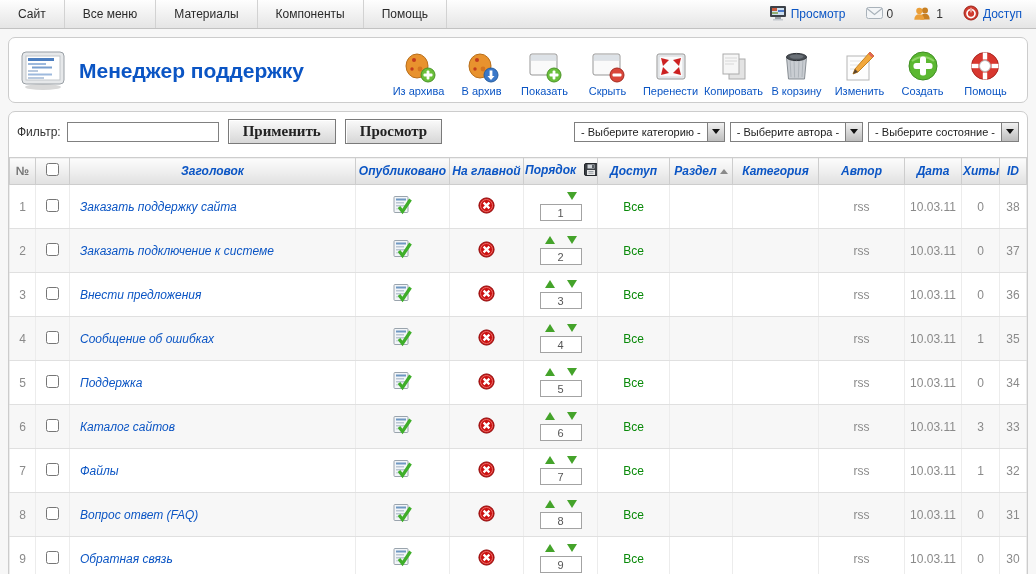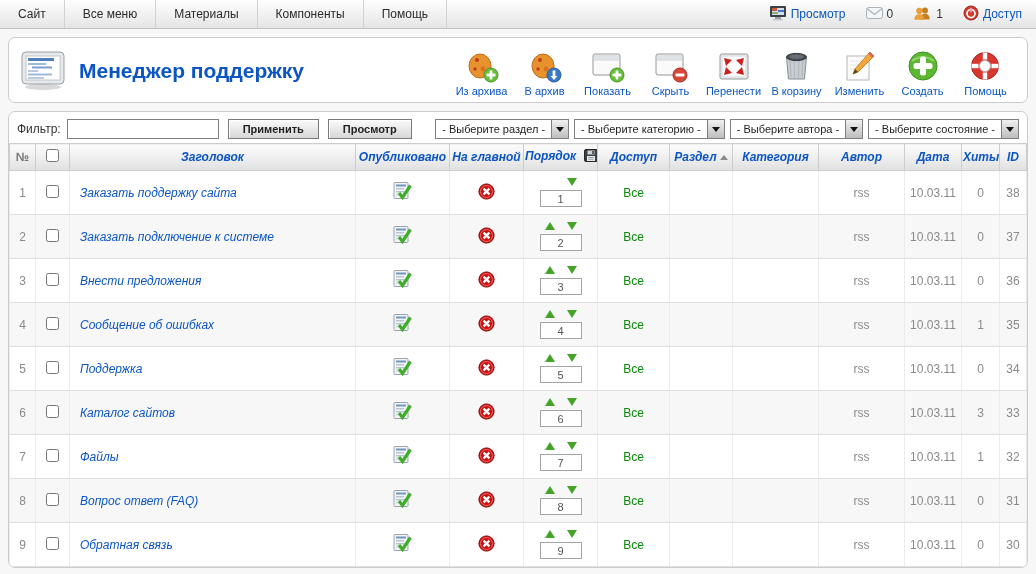--- a/index.html
+++ b/index.html
@@ -44,29 +44,29 @@
   .toolbar { margin-left:auto; display:flex; align-items:flex-start; }
   .tool {
     width:63px; display:flex; flex-direction:column; align-items:center;
     gap:2px; cursor:pointer; padding-top:2px;
   }
   .tool .icon { height:35px; display:flex; align-items:flex-end; justify-content:center; }
   .tool .lbl { font-size:11px; color:#0b55c4; white-space:nowrap; }
 
   
   .main-box { overflow:hidden; }
-  .filter-row { display:flex; align-items:center; padding:7px 8px 4px 8px; }
+  .filter-row { display:flex; align-items:center; padding:7px 8px 13px 8px; }
   .filter-label { margin-right:6px; color:#333; }
   .filter-input {
     width:152px; height:20px; border:1px solid #808080; background:#fff;
     font-family:"Liberation Sans", sans-serif; font-size:12px; padding:1px 4px;
   }
   .btn {
-    margin-left:9px; font-family:Liberation Sans, sans-serif;
-    font-size:11px; font-weight:bold; color:#222;
+    margin-left:9px; font-family:Liberation Serif, serif;
+    font-size:15px; font-weight:bold; color:#222;
     background:linear-gradient(#fafafa,#d7d7d7);
     border:1px solid #7a7a7a; box-shadow:inset 1px 1px 0 #fff;
     padding:3px 14px; cursor:pointer;
   }
   .selects { margin-left:auto; display:flex; gap:5px; }
   .fselect {
     display:inline-flex; align-items:center; height:20px;
     border:1px solid #7f7f7f; background:#fff; cursor:pointer;
   }
   .fselect .txt { padding:0 6px; font-size:11px; color:#222; white-space:nowrap; }
@@ -269,20 +269,30 @@
               <polygon points="27,7 25,15 19,9"></polygon>
               <polygon points="7,24 9,16 15,22"></polygon>
               <polygon points="27,24 19,22 25,16"></polygon>
             </g>
           </svg>
       </span>
       <span class="lbl">Перенести</span>
     </div>
     <div class="tool">
       <span class="icon">
+        <svg width="32" height="33">
+            <rect x="11" y="9" width="16" height="20" fill="#e3e3e3" stroke="#ababab"></rect>
+            <rect x="5" y="4" width="16" height="20" fill="#f6f6f6" stroke="#ababab"></rect>
+            <path d="M7 8 h12 M7 11 h12 M7 14 h9" stroke="#d8d8d8"></path>
+          </svg>
+      </span>
+      <span class="lbl">Копировать</span>
+    </div>
+    <div class="tool">
+      <span class="icon">
         <svg width="28" height="33">
             <path d="M3.5 7 L5.5 29 L21.5 29 L23.5 7" fill="#c9cdd2" stroke="#878d93"></path>
             <path d="M7 9 L8 27 M11 9.5 L11.6 27.5 M16 9.5 L15.4 27.5 M20 9 L19 27" stroke="#aeb4ba"></path>
             <ellipse cx="13.5" cy="7" rx="10" ry="3.6" fill="#4a4f55" stroke="#2f3338"></ellipse>
             <ellipse cx="13.5" cy="6.6" rx="7" ry="2.2" fill="#6a7077"></ellipse>
           </svg>
       </span>
       <span class="lbl">В корзину</span>
     </div>
     <div class="tool">
@@ -328,26 +338,20 @@
 
 <div class="box main-box">
 
   <div class="filter-row">
     <span class="filter-label">Фильтр:</span>
     <input class="filter-input" type="text" value="" style="">
     <button class="btn">Применить</button>
     <button class="btn">Просмотр</button>
 
     <div class="selects">
-      <div class="fselect">
-        <span class="txt">- Выберите раздел -</span>
-        <span class="arrow-btn">
-            <span></span>
-          </span>
-      </div>
       <div class="fselect">
         <span class="txt">- Выберите категорию -</span>
         <span class="arrow-btn">
             <span></span>
           </span>
       </div>
       <div class="fselect">
         <span class="txt">- Выберите автора -</span>
         <span class="arrow-btn">
             <span></span>

